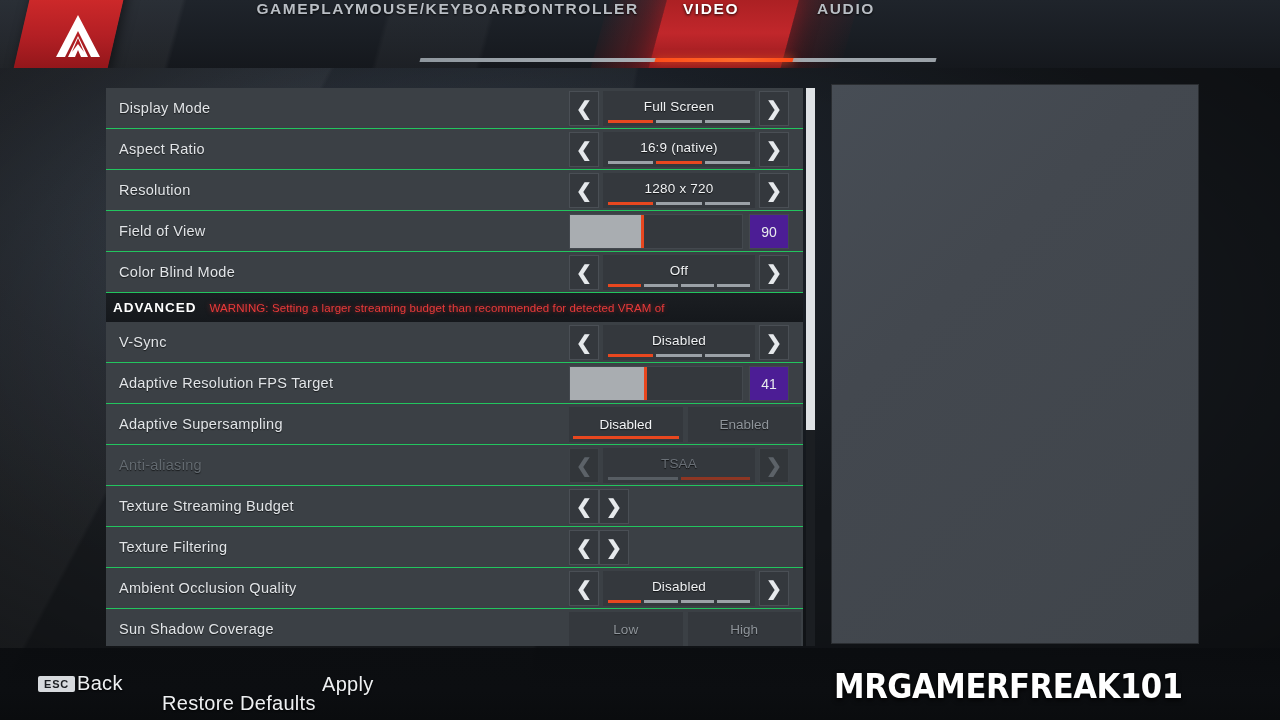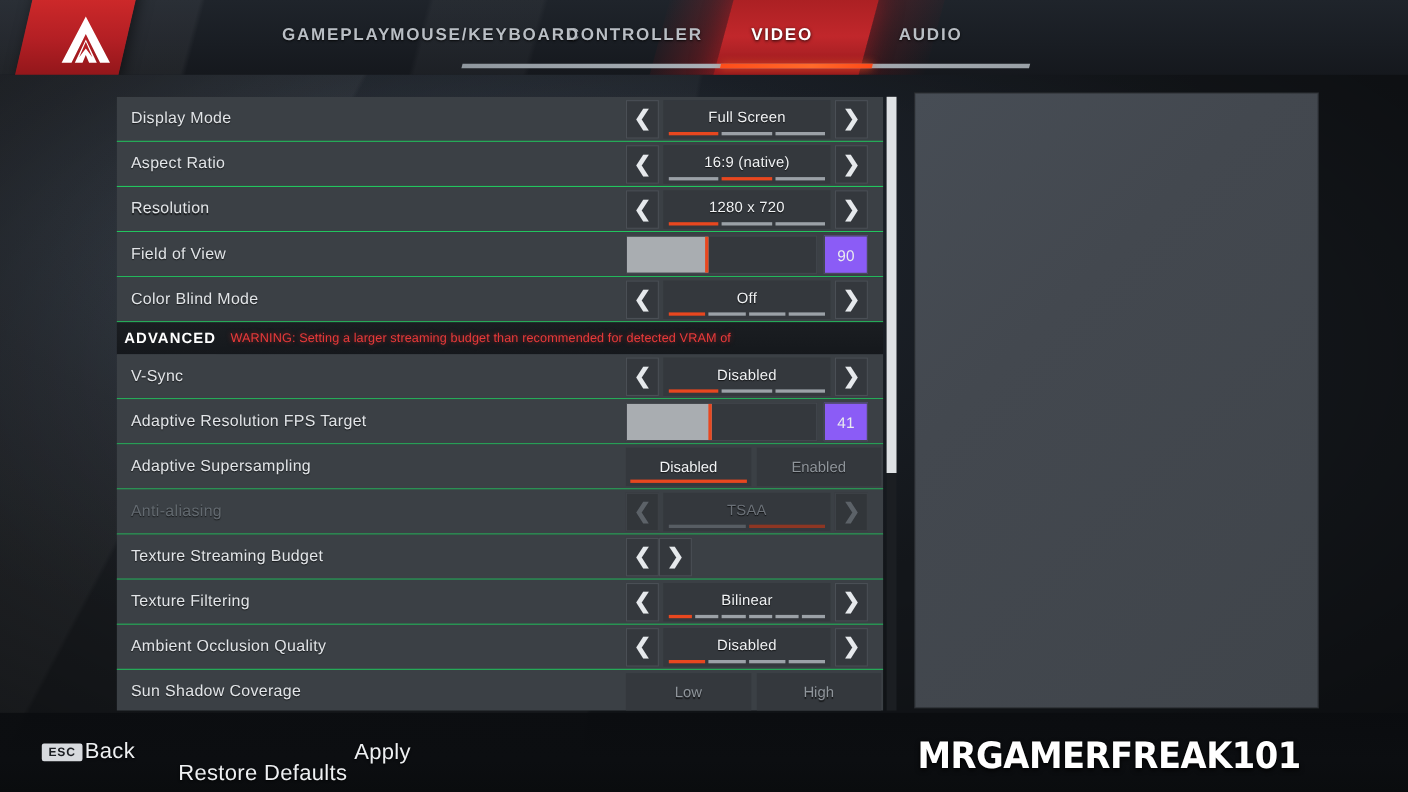--- a/index.html
+++ b/index.html
@@ -45,21 +45,21 @@
   #logo-glyph {
     position:absolute; left:50px; top:12px;
     width:56px; height:48px;
     transform:skewX(0deg);
   }
   #tabs {
     position:absolute; left:0; top:0; height:68px; width:100%;
   }
   .tab {
     position:absolute; top:0; height:68px;
-    display:flex; align-items:center; justify-content:center;
+    display:flex; align-items:flex-start; justify-content:center;
     color:#b9bec4;
     font-size:15.5px; font-weight:bold; letter-spacing:1.6px;
     text-shadow:0 1px 2px rgba(0,0,0,0.8);
     padding-bottom:4px;
   }
   .tab.active { color:#ffffff; z-index:3; text-shadow:0 1px 3px rgba(0,0,0,0.9); }
   #tab-hl {
     position:absolute; top:-6px; left:658px; width:132px; height:78px;
     background:linear-gradient(180deg,#a81f22 0%,#c1272b 50%,#8e181c 100%);
     transform:skewX(-15deg); z-index:1;
@@ -148,21 +148,21 @@
     background:#34383d; border:1px solid #43484e;
     position:relative; overflow:hidden;
   }
   .slider-fill {
     position:absolute; left:0; top:0; bottom:0;
     background:#a9adb1;
     border-right:3px solid #e8471f;
   }
   .slider-value {
     width:40px; height:35px; margin-left:6px;
-    background:#8b5cf6; border:1px solid #43484e;
+    background:#4c1d95; border:1px solid #43484e;
     display:flex; align-items:center; justify-content:center;
     font-size:14px; color:#e9ecee;
   }
 
   
   .toggle-wrap {
     position:absolute; left:463px; top:3px;
     width:232px; height:35px;
     display:flex; gap:5px;
   }
@@ -419,31 +419,20 @@
     <div class="selector">
       <div class="arrow">❮</div>
       <div class="arrow">❯</div>
     </div>
   </div>
 
   <div class="row">
     <span class="row-label">Texture Filtering</span>
     <div class="selector">
       <div class="arrow">❮</div>
-      <div class="sel-body">
-        <span class="sel-val">Bilinear</span>
-        <div class="segbar">
-          <div class="seg on"></div>
-            <div class="seg"></div>
-            <div class="seg"></div>
-          <div class="seg"></div>
-            <div class="seg"></div>
-            <div class="seg"></div>
-        </div>
-      </div>
       <div class="arrow">❯</div>
     </div>
   </div>
 
   <div class="row">
     <span class="row-label">Ambient Occlusion Quality</span>
     <div class="selector">
       <div class="arrow">❮</div>
       <div class="sel-body">
         <span class="sel-val">Disabled</span>

